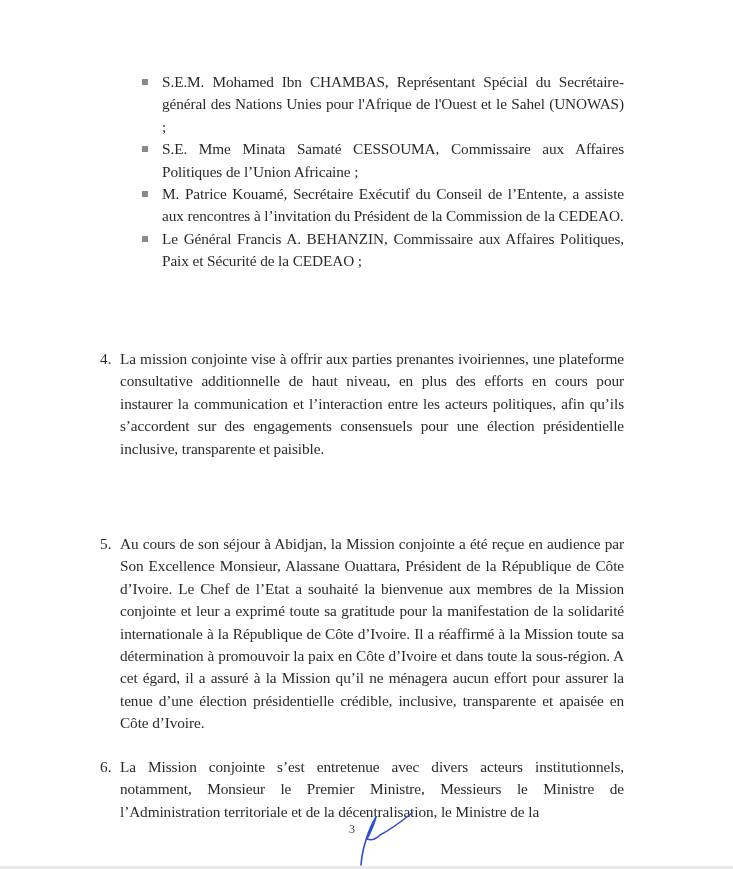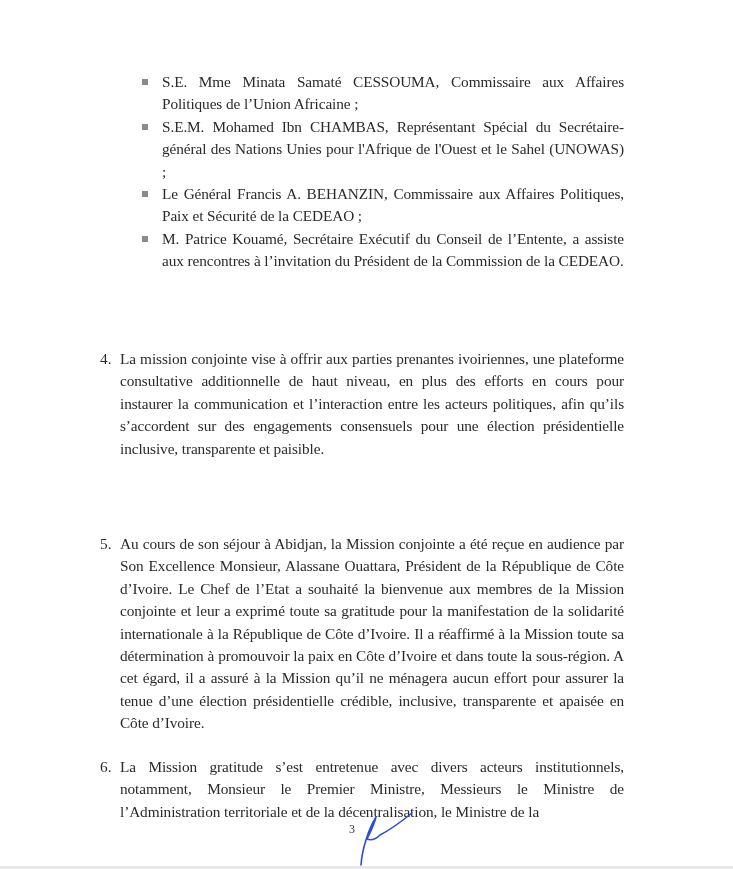--- a/index.html
+++ b/index.html
@@ -34,49 +34,49 @@
     .bottom-rule { position: absolute; left: 0; top: 866px; width: 733px; height: 3px; background: #e8e8e8; }
   </style>
 </head>
 <body>
 
 <div class="page">
 
   <div class="bullets">
     <p class="bullet-item text">
       <span class="bullet"></span>
+      <span>S.E.M. Mohamed Ibn CHAMBAS, Représentant Spécial du Secrétaire-général des Nations Unies pour l'Afrique de l'Ouest et le Sahel (UNOWAS) ;</span>
+    </p>
+    <p class="bullet-item text">
+      <span class="bullet"></span>
       <span>S.E. Mme Minata Samaté CESSOUMA, Commissaire aux Affaires Politiques de l’Union Africaine ;</span>
     </p>
     <p class="bullet-item text">
       <span class="bullet"></span>
-      <span>S.E.M. Mohamed Ibn CHAMBAS, Représentant Spécial du Secrétaire-général des Nations Unies pour l'Afrique de l'Ouest et le Sahel (UNOWAS) ;</span>
+      <span>M. Patrice Kouamé, Secrétaire Exécutif du Conseil de l’Entente, a assiste aux rencontres à l’invitation du Président de la Commission de la CEDEAO.</span>
     </p>
     <p class="bullet-item text">
       <span class="bullet"></span>
       <span>Le Général Francis A. BEHANZIN, Commissaire aux Affaires Politiques, Paix et Sécurité de la CEDEAO ;</span>
-    </p>
-    <p class="bullet-item text">
-      <span class="bullet"></span>
-      <span>M. Patrice Kouamé, Secrétaire Exécutif du Conseil de l’Entente, a assiste aux rencontres à l’invitation du Président de la Commission de la CEDEAO.</span>
     </p>
   </div>
 
   <div class="numbered p4">
     <span class="num">4.</span>
     <p class="body text" style="margin-top:0;margin-bottom:0;">La mission conjointe vise à offrir aux parties prenantes ivoiriennes, une plateforme consultative additionnelle de haut niveau, en plus des efforts en cours pour instaurer la communication et l’interaction entre les acteurs politiques, afin qu’ils s’accordent sur des engagements consensuels pour une élection présidentielle inclusive, transparente et paisible.</p>
   </div>
 
   <div class="numbered p5">
     <span class="num">5.</span>
     <p class="body text" style="margin-top:0;margin-bottom:0;">Au cours de son séjour à Abidjan, la Mission conjointe a été reçue en audience par Son Excellence Monsieur, Alassane Ouattara, Président de la République de Côte d’Ivoire.  Le Chef de l’Etat a souhaité la bienvenue aux membres de la Mission conjointe et leur a exprimé toute sa gratitude pour la manifestation de la solidarité internationale à la République de Côte d’Ivoire. Il a réaffirmé à la Mission toute sa détermination à promouvoir la paix en Côte d’Ivoire et dans toute la sous-région. A cet égard, il a assuré à la Mission qu’il ne ménagera aucun effort pour assurer la tenue d’une élection présidentielle crédible, inclusive, transparente et apaisée en Côte d’Ivoire.</p>
   </div>
 
   <div class="numbered p6">
     <span class="num">6.</span>
-    <p class="body text" style="margin-top:0;margin-bottom:0;">La Mission gratitude s’est entretenue  avec divers acteurs institutionnels, notamment, Monsieur le Premier Ministre, Messieurs le Ministre de l’Administration territoriale et de la décentralisation, le Ministre de la</p>
+    <p class="body text" style="margin-top:0;margin-bottom:0;">La Mission conjointe s’est entretenue  avec divers acteurs institutionnels, notamment, Monsieur le Premier Ministre, Messieurs le Ministre de l’Administration territoriale et de la décentralisation, le Ministre de la</p>
   </div>
 
   <span class="page-number">3</span>
 
   <svg class="signature" viewBox="0 0 90 64">
     <path d="M21 60 C 22 45, 28 25, 36 12 C 34 20, 30 28, 27 34 C 32 36, 36 34, 40 30 C 52 24, 62 16, 72 8" fill="none" stroke="#2a4fd0" stroke-width="1.6" stroke-linecap="round"></path>
   </svg>
 
   <div class="bottom-rule"></div>
 </div>

